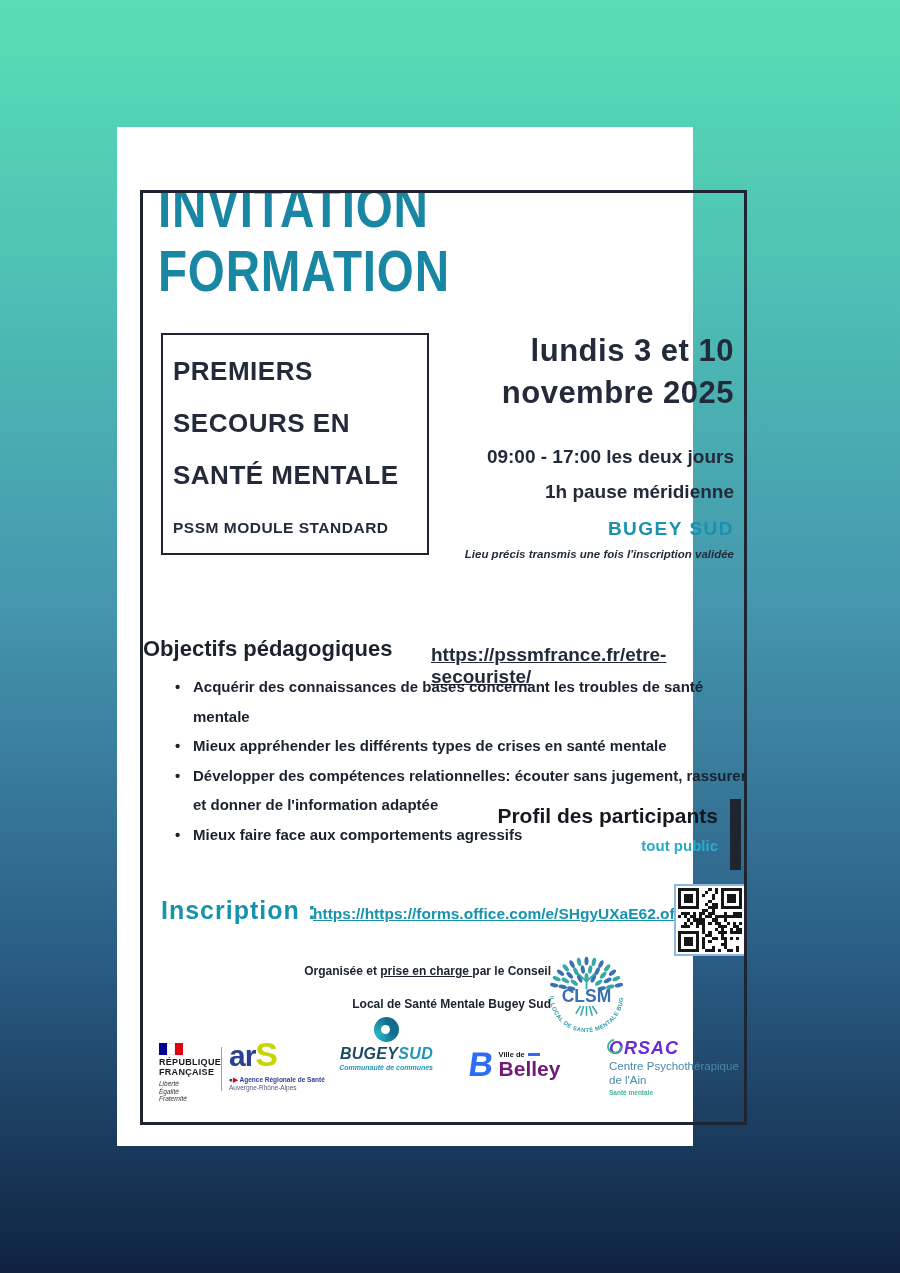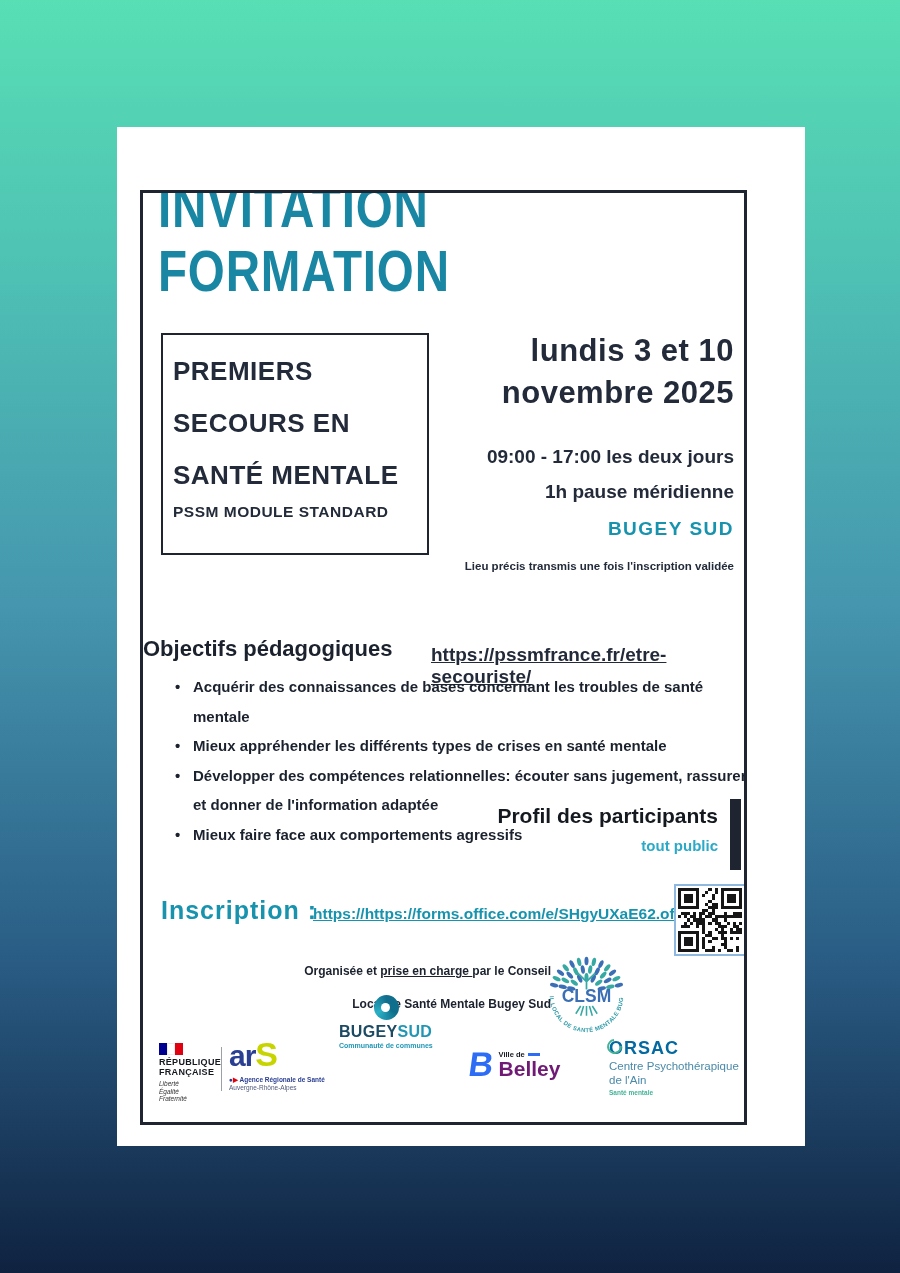--- a/index.html
+++ b/index.html
@@ -2,42 +2,42 @@
 <html><head>
 <meta charset="utf-8">
 <style>
   * { margin:0; padding:0; box-sizing:border-box; }
   html,body { width:900px; height:1273px; }
   body {
     font-family:"Liberation Sans", sans-serif;
     background:linear-gradient(180deg,#58dfb4 0%, #4ec0b4 22%, #4595ae 48%, #2a5d85 75%, #0f2240 100%);
     position:relative; overflow:hidden;
   }
-  .poster { position:absolute; left:117px; top:127px; width:688px; height:1019px; background:#ffffff; }
+  .poster { position:absolute; left:117px; top:127px; width:576px; height:1019px; background:#ffffff; }
   .frame  { position:absolute; left:23px; top:63px; width:607px; height:935px;
             border:3px solid #1e2430; overflow:hidden; }
 
   
   .title { position:absolute; left:15px; top:-18px; color:#1987a3; font-weight:800;
            font-size:58px; line-height:64px; letter-spacing:1px; }
   .title .tline { display:block; transform:scaleX(.82); transform-origin:left top; white-space:nowrap; }
 
   
   .course-box { position:absolute; left:18px; top:140px; width:268px; height:222px;
                 border:2px solid #1e2430; padding:10px 8px 0 10px; color:#232b3a; }
   .course-box .cline { font-size:26px; font-weight:800; letter-spacing:.5px; line-height:52px; white-space:nowrap; }
-  .course-box .csub  { font-size:15.5px; font-weight:800; letter-spacing:.5px; margin-top:2px; }
+  .course-box .csub  { font-size:15.5px; font-weight:800; letter-spacing:.5px; margin-top:18px; }
 
   
   .schedule { position:absolute; right:10px; top:137px; text-align:right; color:#232b3a; }
   .date-line { font-size:31px; font-weight:800; line-height:42px; letter-spacing:.5px; white-space:nowrap; }
   .sched-hours { margin-top:32px; font-size:19px; font-weight:800; white-space:nowrap; }
   .sched-break { margin-top:13px; font-size:19px; font-weight:800; }
   .sched-loc   { margin-top:15px; font-size:19px; font-weight:800; color:#1793ae; letter-spacing:1.5px; }
-  .sched-note  { margin-top:20px; font-size:11.5px; font-weight:700; }
+  .sched-note  { margin-top:8px; font-size:11.5px; font-weight:700;font-style:italic; }
 
   
   .obj-heading { position:absolute; left:0; top:443px; font-size:22px; font-weight:800; color:#1b222e; }
   .obj-link { position:absolute; left:288px; top:451px; font-size:19px; font-weight:800;
               color:#232b3a; text-decoration:underline; cursor:pointer; }
   .obj-list { position:absolute; left:28px; top:479px; width:578px; list-style:none; }
   .obj-list li { font-size:15px; font-weight:700; line-height:29.5px; color:#1b222e;
                  padding-left:22px; position:relative; }
   .obj-list li .bullet { position:absolute; left:4px; top:0; }
 
@@ -73,39 +73,39 @@
   .logo-divider { position:absolute; left:78px; top:854px; width:1px; height:44px; background:#9aa0a8; }
 
   .ars-logo { position:absolute; left:86px; top:846px; }
   .ars-word { font-weight:800; line-height:30px; }
   .ars-word .ar { font-size:30px; color:#2b3f92; letter-spacing:-1px; }
   .ars-word .s  { font-size:34px; color:#c8d400; }
   .ars-sub1 { font-size:6.5px; font-weight:700; color:#2b3f92; white-space:nowrap; }
   .ars-sub1 .dotb { color:#2b3f92; } .ars-sub1 .dotr { color:#e1000f; }
   .ars-sub2 { font-size:6.5px; color:#50597a; white-space:nowrap; }
 
-  .bugeysud-logo { position:absolute; left:196px; top:802px; width:94px; text-align:left; }
+  .bugeysud-logo { position:absolute; left:196px; top:824px; width:94px; text-align:right;font-style:italic; }
   .bs-swirl { width:25px; height:25px; border-radius:50%; margin:0 auto 3px auto;
               background:conic-gradient(from 120deg,#0e6f8c,#2ab0c5,#116e8d,#0e6f8c); position:relative; }
   .bs-swirl::after { content:""; position:absolute; left:7px; top:8px; width:9px; height:9px;
                      border-radius:50%; background:#fff; }
   .bs-name { font-size:16px; font-weight:800; letter-spacing:.3px; white-space:nowrap; }
   .bs-name .b1 { color:#1c4a63; } .bs-name .b2 { color:#2196b4; }
   .bs-tag { font-size:7px; font-weight:700; color:#2196b4; margin-top:1px; }
 
   .belley-logo { position:absolute; left:326px; top:856px; display:flex; align-items:center; }
   .belley-b { font-size:34px; font-weight:800; color:#2d6cf5; transform:skewX(-8deg);
               line-height:30px; margin-right:5px; }
   .belley-small { font-size:7.5px; font-weight:700; color:#14181f; }
   .belley-small .dash { display:inline-block; width:12px; height:3px; background:#2d6cf5;
                         vertical-align:middle; margin-left:3px; }
   .belley-name { font-size:21px; font-weight:800; color:#701a75; line-height:20px; }
 
   .orsac-logo { position:absolute; left:466px; top:845px; }
-  .orsac-name { font-size:18px; font-weight:800; color:#0369a1; letter-spacing:1px; position:relative; }
+  .orsac-name { font-size:18px; font-weight:800; color:#6d28d9; letter-spacing:1px; position:relative;font-style:italic; }
   .orsac-ring { position:absolute; left:-2px; top:1px; width:15px; height:15px; border-radius:50%;
                 border:2px solid #43b397; border-top-color:transparent; transform:rotate(40deg); }
   .orsac-sub { font-size:11.5px; color:#4a89a8; line-height:13px; margin-top:1px; white-space:nowrap; }
   .orsac-tag { font-size:6.5px; font-weight:700; color:#43b397; margin-top:2px; }
 </style>
 </head>
 <body>
 
 <div class="poster">
   <div class="frame">

